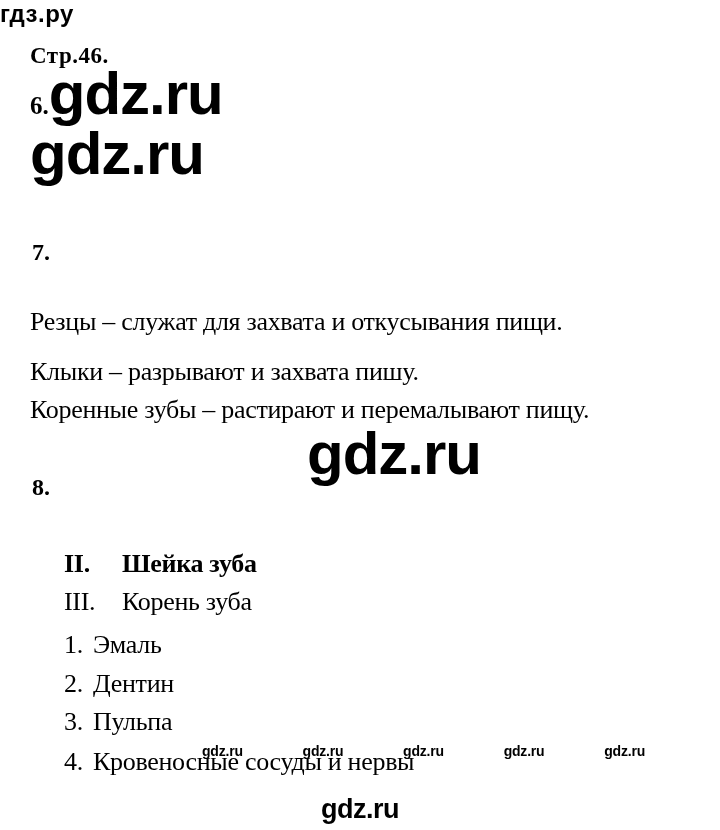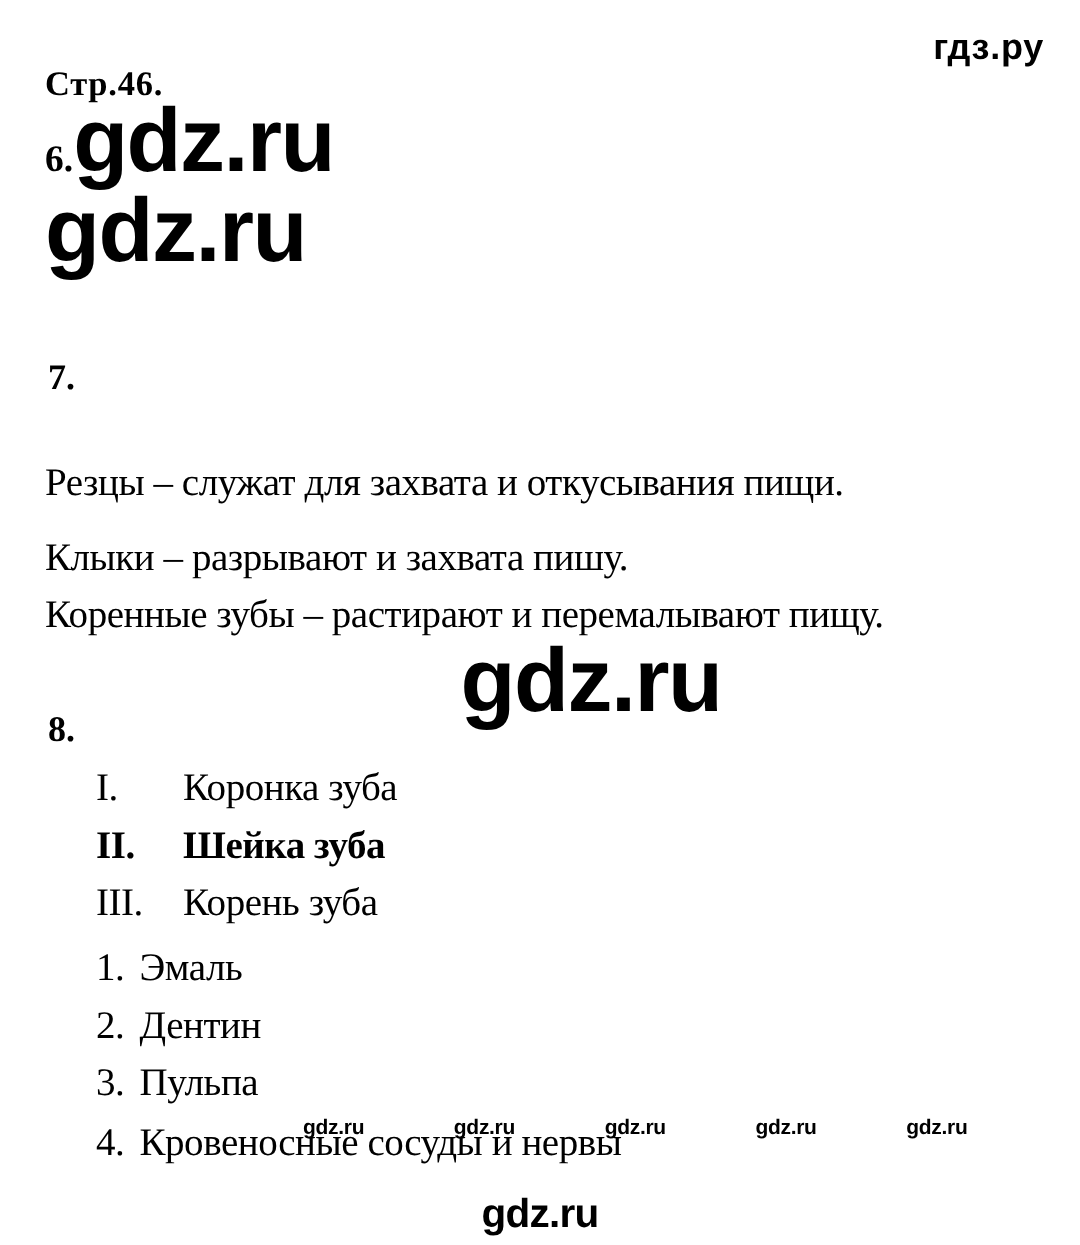--- a/index.html
+++ b/index.html
@@ -7,24 +7,23 @@
     position:relative;
     width:720px;height:830px;
     background:#ffffff;color:#000;
     overflow:hidden;
     font-family:"Liberation Serif","DejaVu Serif",serif;
   }
   .abs{position:absolute;}
   .sans{font-family:"Liberation Sans","DejaVu Sans",sans-serif;}
   .site-logo{
     top:1px;left:0;width:696px;
-    text-align:right;
+    text-align:left;
     font-weight:bold;font-size:24px;line-height:1.1;
     letter-spacing:0.5px;
-    margin-top:18px;
   }
   .page-label{
     top:44px;left:30px;
     font-weight:bold;font-size:23px;line-height:1;
     letter-spacing:0.5px;
   }
   .wm-row{
     top:64px;left:30px;width:640px;
     display:flex;justify-content:space-between;align-items:baseline;
     white-space:nowrap;
@@ -98,23 +97,20 @@
 
   <div class="abs q-head" style="top:240px;">7.</div>
   <div class="abs line" style="top:309px;">Резцы – служат для захвата и откусывания пищи.</div>
   <div class="abs line" style="top:359px;">Клыки – разрывают и захвата пишу.</div>
   <div class="abs line" style="top:397px;">Коренные зубы – растирают и перемалывают пищу.</div>
 
   <div class="abs wm-mid">gdz.ru</div>
 
   <div class="abs q-head" style="top:475px;">8.</div>
 
-  <div class="abs li roman" style="top:512px;">
-    <span class="marker">I.</span><span>Коронка зуба</span>
-  </div>
   <div class="abs li roman" style="top:551px;font-weight:bold;">
     <span class="marker">II.</span><span>Шейка зуба</span>
   </div>
   <div class="abs li roman" style="top:589px;">
     <span class="marker">III.</span><span>Корень зуба</span>
   </div>
 
   <div class="abs li num" style="top:632px;">
     <span class="marker">1.</span><span>Эмаль</span>
   </div>

